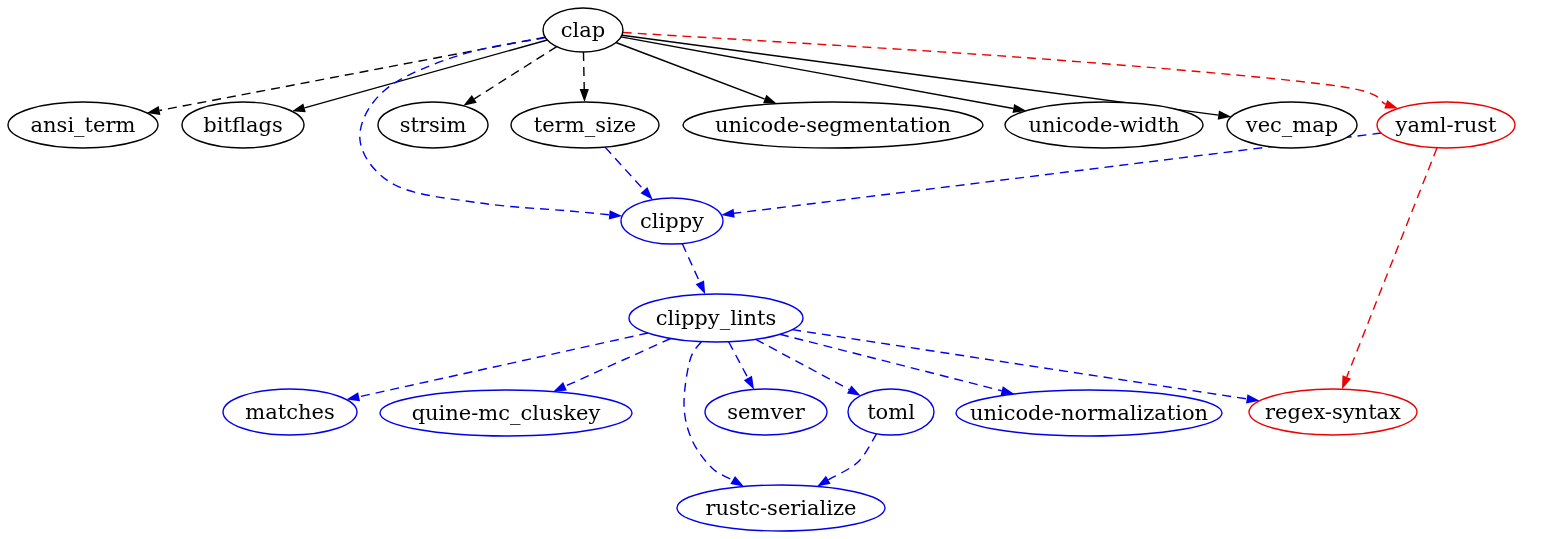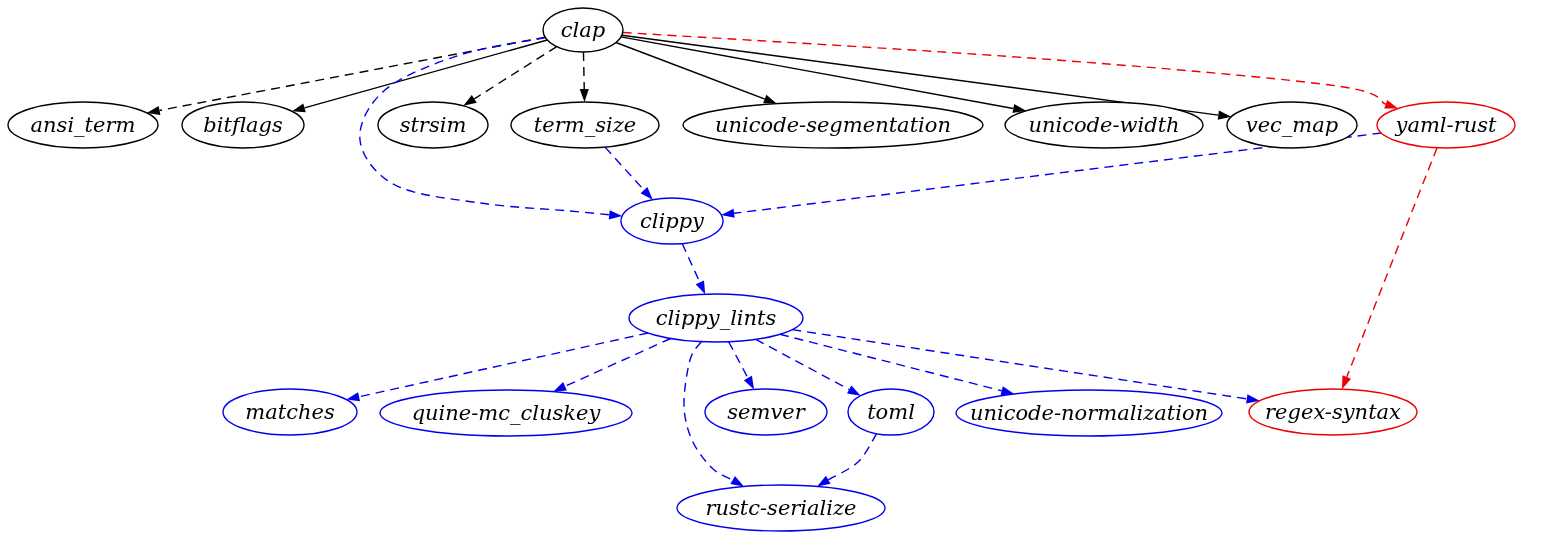--- a/index.html
+++ b/index.html
@@ -2,21 +2,20 @@
 <html><head>
 <meta charset="utf-8">
 <style>
   html, body { margin: 0; padding: 0; background: #ffffff; }
   #canvas {
     position: relative;
     width: 1554px;
     height: 539px;
     background: #0f766e;
     font-family: "DejaVu Serif", "Liberation Serif", serif;
-    font-style: italic;
   }
   #graph-svg { display: block; width: 1554px; height: 539px; }
   .node-label {
     font-family: "DejaVu Serif", "Liberation Serif", serif;
     font-size: 21px;
     fill: #000000;
     text-anchor: middle;
   }
   .edge-path { fill: none; stroke-width: 1.4; }
   .node-ellipse { fill: #ffffff; stroke-width: 1.4; }

